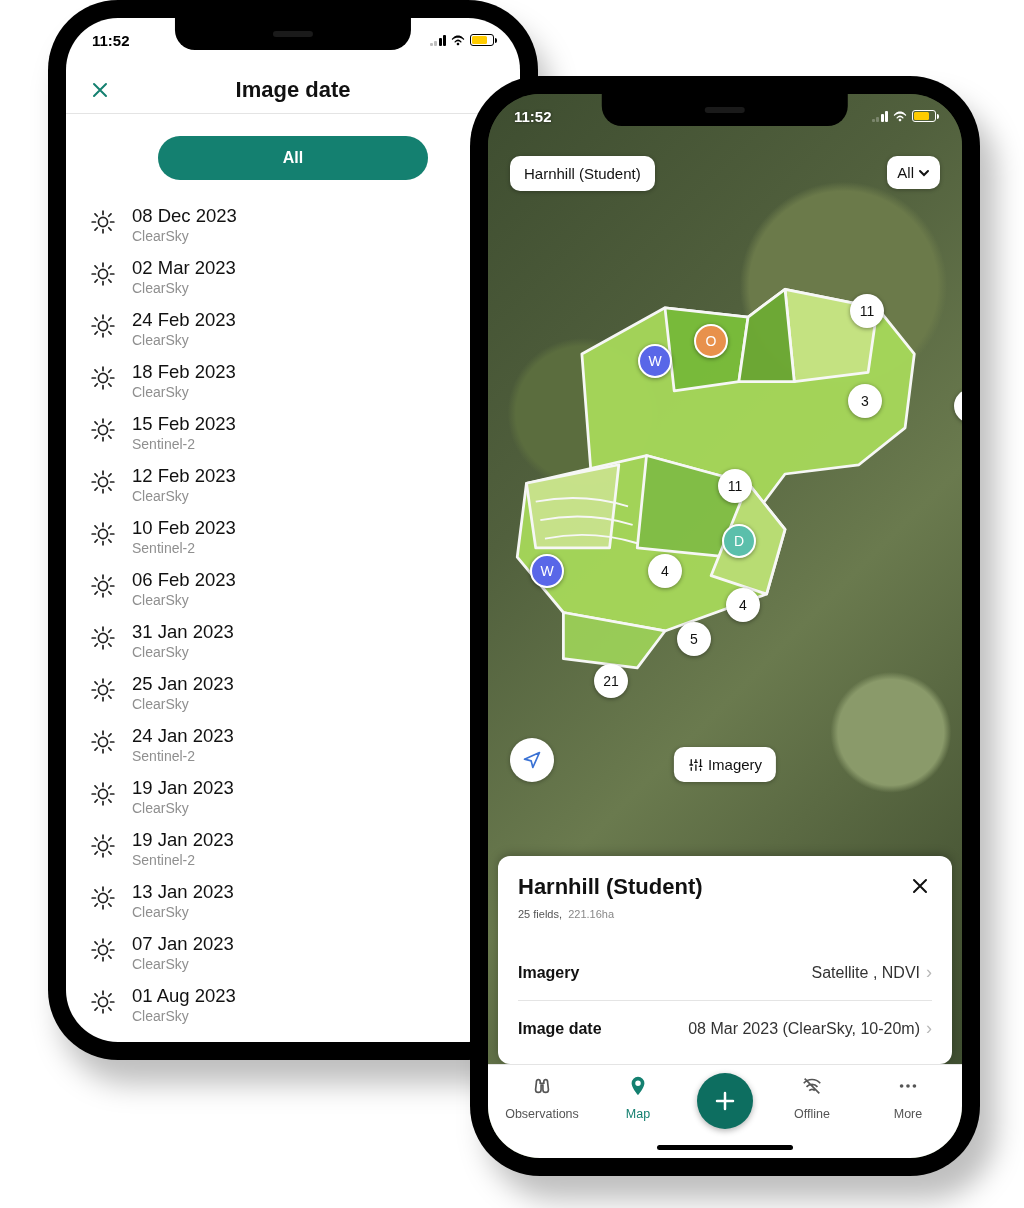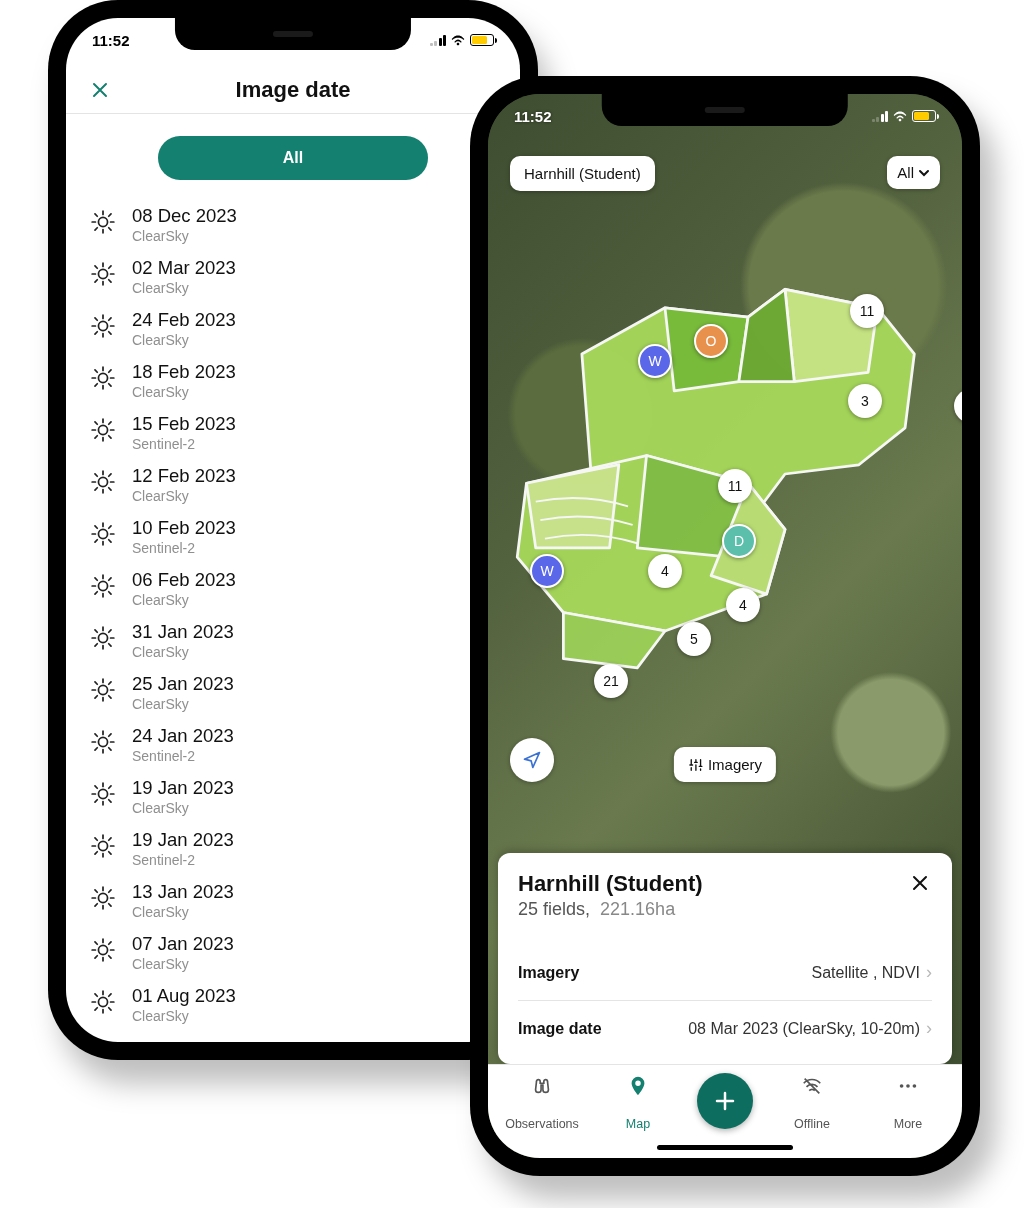--- a/index.html
+++ b/index.html
@@ -150,41 +150,41 @@
   }
   .filters-chip{position:absolute;left:50%;transform:translateX(-50%);bottom:376px;}
   .bottom-sheet{
     position:absolute;left:10px;right:10px;bottom:94px;
     background:#fff;border-radius:12px;
     box-shadow:0 -2px 10px rgba(0,0,0,.25);
     padding:18px 20px 8px;
   }
   .bs-head{display:flex;justify-content:space-between;align-items:flex-start;}
   .bs-title{font-size:22px;font-weight:700;color:#111;}
-  .bs-sub{font-size:18px;color:#555;margin-top:2px;}
+  .bs-sub{font-size:11px;color:#555;margin-top:8px;}
   .bs-close{font-size:22px;font-weight:400;color:#111;width:24px;text-align:center;}
   .bs-row{
     display:flex;justify-content:space-between;align-items:center;
     padding:17px 0;border-top:1px solid var(--divider);
     font-size:16px;
   }
   .bs-row:first-of-type{border-top:none;margin-top:20px;border-top:1px solid transparent;text-align:center;}
   .bs-head + .bs-rows{margin-top:24px;}
   .bs-row .label{font-weight:700;color:#111;}
   .bs-row .value{color:#333;display:flex;align-items:center;gap:6px;font-weight:400;}
   .chev{color:#b8b8b8;font-size:18px;}
   .tabbar{
     position:absolute;left:0;right:0;bottom:0;height:94px;
     background:#fff;
     border-top:1px solid var(--divider);
     display:flex;align-items:flex-start;justify-content:space-around;
     padding:10px 6px 0;
   }
   .tab{
-    width:74px;display:flex;flex-direction:column;align-items:center;gap:20px;
+    width:74px;display:flex;flex-direction:column;align-items:center;gap:10px;
     font-size:12.5px;color:#555;
   }
   .tab.active{color:var(--teal);}
   .tab .ic{width:22px;height:22px;display:flex;align-items:center;justify-content:center;}
   .fab{
     width:56px;height:56px;border-radius:50%;background:var(--teal-dark);
     display:flex;align-items:center;justify-content:center;color:#fff;font-size:28px;
     margin-top:-2px;box-shadow:0 2px 6px rgba(0,0,0,.3);
   }
   .home-indicator{

